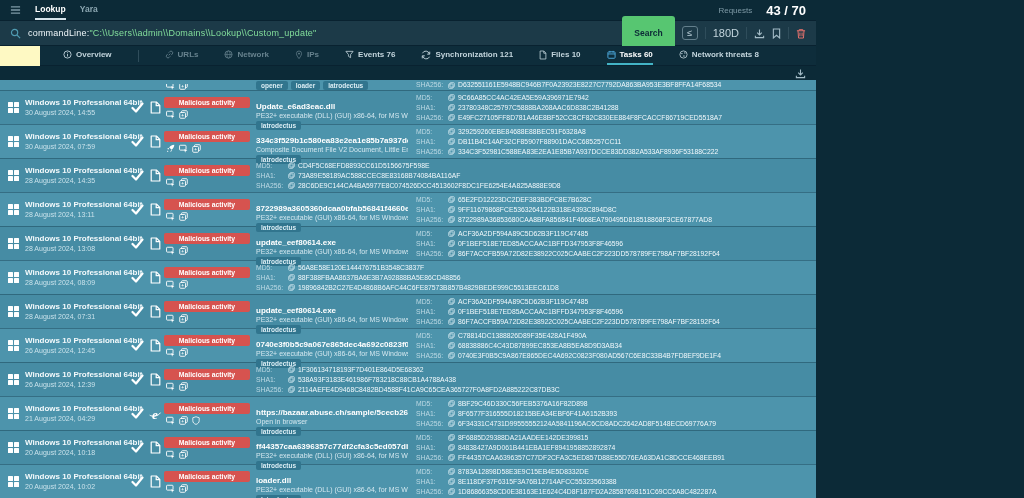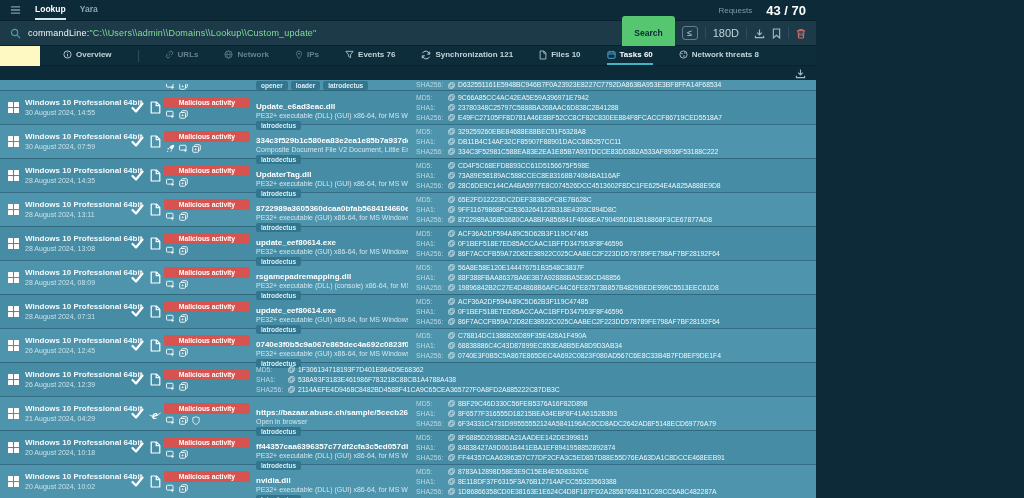--- a/index.html
+++ b/index.html
@@ -470,27 +470,20 @@
               </span>
               <span class="ic">
                 <svg width="9" height="9" viewBox="0 0 10 10">
                   <rect x="2.8" y=".8" width="6.4" height="6.4" rx="1" fill="none" stroke="#fff" stroke-width="1"></rect>
                   <rect x=".8" y="2.8" width="6.4" height="6.4" rx="1" fill="#4a90a8" stroke="#fff" stroke-width="1"></rect>
                   <path d="M4 4.6v2.2M3 5.9l1 1 1-1" fill="none" stroke="#fff" stroke-width=".8"></path>
                 </svg>
               </span>
             </span>
      </div>
-     <div class="cell namecell">
-       <span class="fname">UpdaterTag.dll</span>
-       <span class="fdesc">PE32+ executable (DLL) (GUI) x86-64, for MS Windows</span>
-       <span class="tagsrow">
-              <span class="tag">latrodectus</span>
-            </span>
-     </div>
      <div class="cell hashes">
        <span class="hline">
               <span class="hlabel">MD5:</span>
               <span class="hcopy">
                 <svg width="7" height="7" viewBox="0 0 8 8">
                   <rect x="2.2" y=".8" width="5" height="5" rx=".8" fill="none" stroke="currentColor" stroke-width=".9"></rect>
                   <rect x=".8" y="2.2" width="5" height="5" rx=".8" fill="none" stroke="currentColor" stroke-width=".9"></rect>
                 </svg>
               </span>
               <span class="hval">CD4F5C68EFD8893CC61D5156675F598E</span>
@@ -714,27 +707,20 @@
                   <path d="M5.8 5.8l3.6 1.4-1.9.7-.7 1.9z" fill="#fff"></path>
                 </svg>
               </span>
               <span class="ic">
                 <svg width="9" height="9" viewBox="0 0 10 10">
                   <rect x="2.8" y=".8" width="6.4" height="6.4" rx="1" fill="none" stroke="#fff" stroke-width="1"></rect>
                   <rect x=".8" y="2.8" width="6.4" height="6.4" rx="1" fill="#4a90a8" stroke="#fff" stroke-width="1"></rect>
                   <path d="M4 4.6v2.2M3 5.9l1 1 1-1" fill="none" stroke="#fff" stroke-width=".8"></path>
                 </svg>
               </span>
-            </span>
-     </div>
-     <div class="cell namecell">
-       <span class="fname">rsgamepadremapping.dll</span>
-       <span class="fdesc">PE32+ executable (DLL) (console) x86-64, for MS Windows</span>
-       <span class="tagsrow">
-              <span class="tag">latrodectus</span>
             </span>
      </div>
      <div class="cell hashes">
        <span class="hline">
               <span class="hlabel">MD5:</span>
               <span class="hcopy">
                 <svg width="7" height="7" viewBox="0 0 8 8">
                   <rect x="2.2" y=".8" width="5" height="5" rx=".8" fill="none" stroke="currentColor" stroke-width=".9"></rect>
                   <rect x=".8" y="2.2" width="5" height="5" rx=".8" fill="none" stroke="currentColor" stroke-width=".9"></rect>
                 </svg>
@@ -1209,21 +1195,21 @@
               <span class="ic">
                 <svg width="9" height="9" viewBox="0 0 10 10">
                   <rect x="2.8" y=".8" width="6.4" height="6.4" rx="1" fill="none" stroke="#fff" stroke-width="1"></rect>
                   <rect x=".8" y="2.8" width="6.4" height="6.4" rx="1" fill="#4a90a8" stroke="#fff" stroke-width="1"></rect>
                   <path d="M4 4.6v2.2M3 5.9l1 1 1-1" fill="none" stroke="#fff" stroke-width=".8"></path>
                 </svg>
               </span>
             </span>
      </div>
      <div class="cell namecell">
-       <span class="fname">nvidia.dll</span>
+       <span class="fname">loader.dll</span>
        <span class="fdesc">PE32+ executable (DLL) (GUI) x86-64, for MS Windows</span>
        <span class="tagsrow">
               <span class="tag">latrodectus</span>
             </span>
      </div>
      <div class="cell hashes">
        <span class="hline">
               <span class="hlabel">MD5:</span>
               <span class="hcopy">
                 <svg width="7" height="7" viewBox="0 0 8 8">

